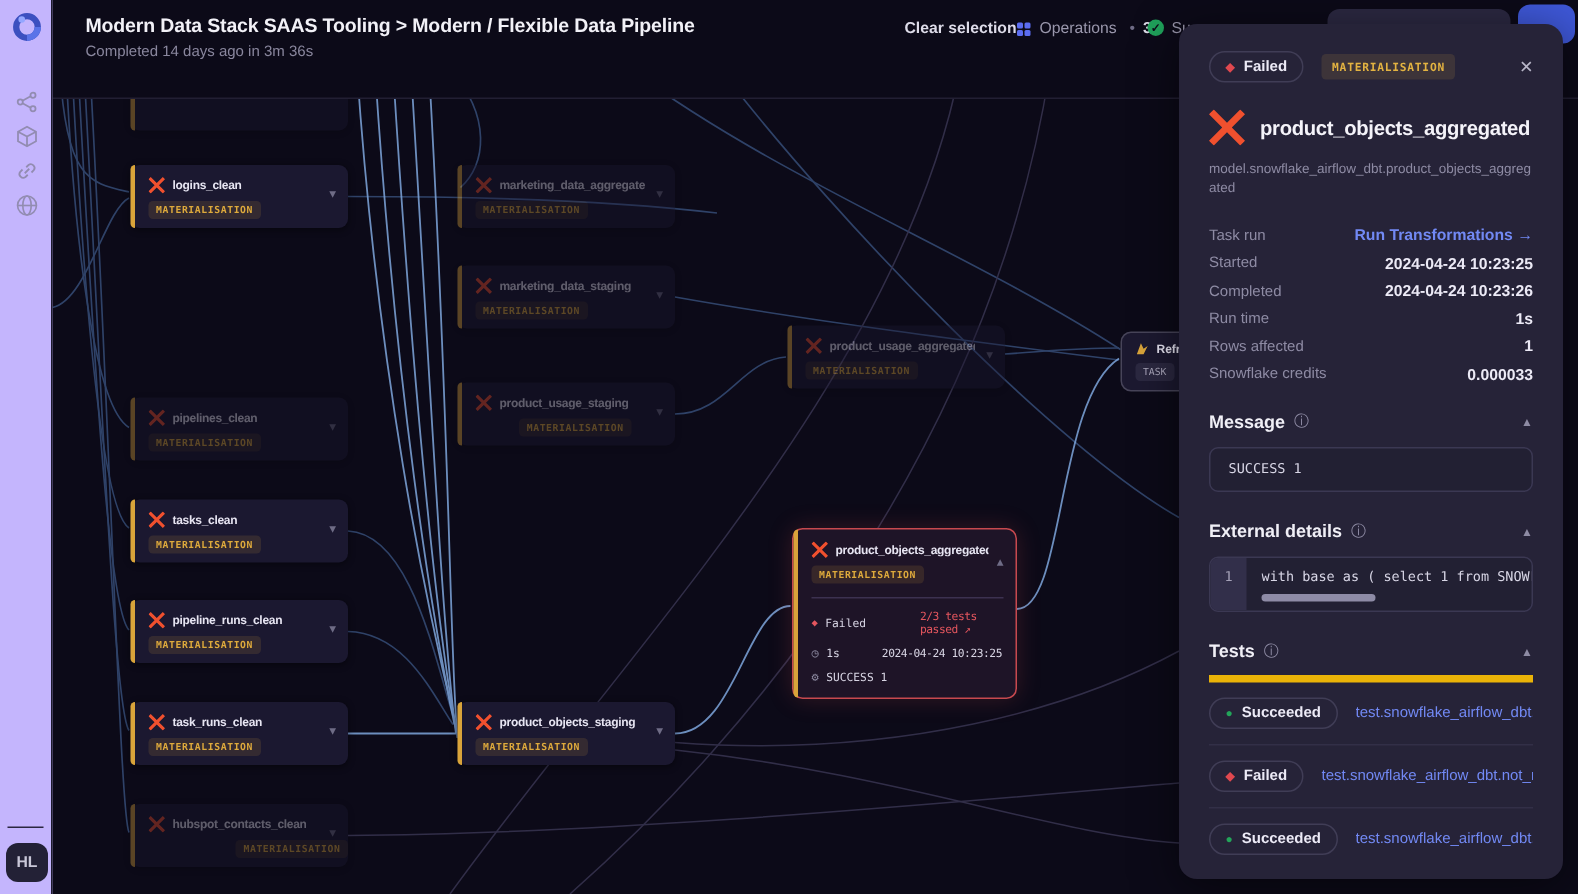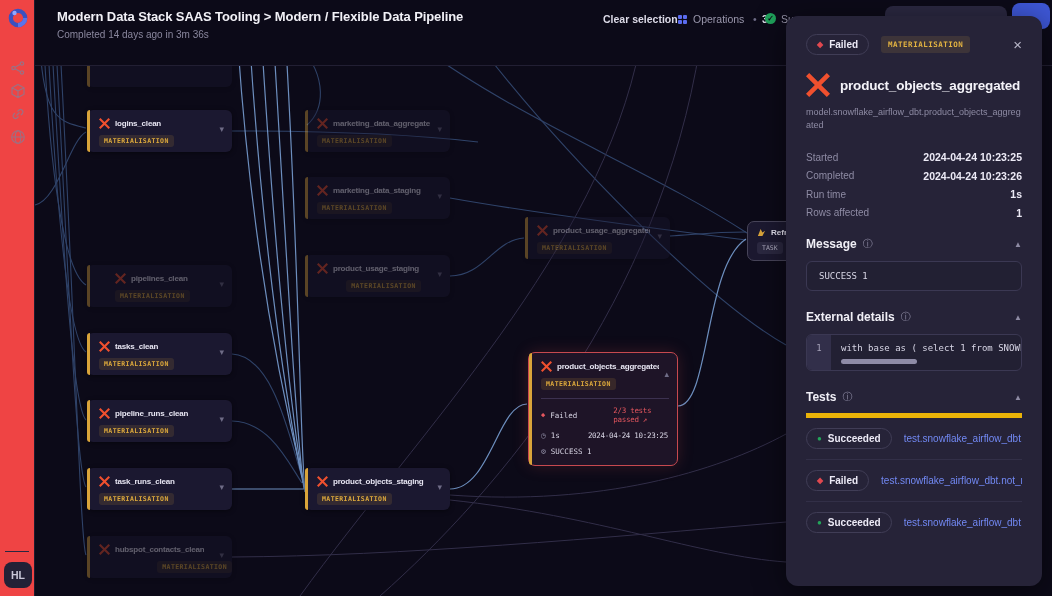--- a/index.html
+++ b/index.html
@@ -1,21 +1,21 @@
 <!DOCTYPE html>
 <html><head>
 <meta charset="utf-8">
 <style>
   * { margin:0; padding:0; box-sizing:border-box; }
   html,body { width:1052px; height:596px; overflow:hidden; background:#0b0918;
     font-family:"Liberation Sans", sans-serif; }
   .app { position:relative; width:1052px; height:596px; background:#0c0a18; }
 
   
-  .sidebar { position:absolute; left:0; top:0; width:35px; height:596px; background:#ef4444;
+  .sidebar { position:absolute; left:0; top:0; width:35px; height:596px; background:#c4b5fd;
     border-right:1px solid #1e1b2e; z-index:12; }
   .logo { position:absolute; left:7px; top:7px; width:22px; height:22px; }
   .side-icons { position:absolute; left:0; top:60px; width:35px; display:flex; flex-direction:column; align-items:center; gap:7px; }
   .side-icon { width:16px; height:16px; opacity:.75; cursor:pointer; }
   .side-divider { position:absolute; left:5px; bottom:44px; width:24px; border-top:1px solid #2a2740; }
   .avatar { position:absolute; left:4px; bottom:8px; width:28px; height:26px; background:#232136;
     border-radius:8px; color:#c9c7d8; font-size:10.5px; font-weight:bold; display:flex; align-items:center; justify-content:center; }
 
   
   .header { position:absolute; left:35px; top:0; width:1017px; height:66px; background:#0c0a18;
@@ -188,21 +188,21 @@
           <span class="ntitle">product_usage_aggregated</span>
           <span class="chev">▾</span>
         </div><span class="nbadge">MATERIALISATION</span></div>
       <div class="node dim" style="left: 305px; top: 255px; text-align: center;"><div class="nrow">
           <svg class="dbt" viewBox="0 0 12 12">
             <polygon points="1.6,0 6,4.4 10.4,0 12,1.6 7.6,6 12,10.4 10.4,12 6,7.6 1.6,12 0,10.4 4.4,6 0,1.6"></polygon>
           </svg>
           <span class="ntitle">product_usage_staging</span>
           <span class="chev">▾</span>
         </div><span class="nbadge">MATERIALISATION</span></div>
-      <div class="node dim" style="left: 87px; top: 265px; padding-left: 16px;"><div class="nrow">
+      <div class="node dim" style="left: 87px; top: 265px;"><div class="nrow">
           <svg class="dbt" viewBox="0 0 12 12">
             <polygon points="1.6,0 6,4.4 10.4,0 12,1.6 7.6,6 12,10.4 10.4,12 6,7.6 1.6,12 0,10.4 4.4,6 0,1.6"></polygon>
           </svg>
           <span class="ntitle">pipelines_clean</span>
           <span class="chev">▾</span>
         </div><span class="nbadge">MATERIALISATION</span></div>
       <div class="node active" style="left: 87px; top: 333px;"><div class="nrow">
           <svg class="dbt" viewBox="0 0 12 12">
             <polygon points="1.6,0 6,4.4 10.4,0 12,1.6 7.6,6 12,10.4 10.4,12 6,7.6 1.6,12 0,10.4 4.4,6 0,1.6"></polygon>
           </svg>
@@ -344,34 +344,42 @@
     <div class="p-title">
       <svg class="dbt-lg" viewBox="0 0 12 12">
           <polygon points="1.6,0 6,4.4 10.4,0 12,1.6 7.6,6 12,10.4 10.4,12 6,7.6 1.6,12 0,10.4 4.4,6 0,1.6"></polygon>
         </svg>
       <h2>product_objects_aggregated</h2>
     </div>
     <div class="p-path">model.snowflake_airflow_dbt.product_objects_aggregated</div>
 
     <div class="p-details" id="panel-details">
         <div class="drow">
+          <span class="dlabel">Task run</span>
+          <span class="dvalue link">Run Transformations →</span>
+        </div>
+        <div class="drow">
           <span class="dlabel">Started</span>
           <span class="dvalue">2024-04-24 10:23:25</span>
         </div>
         <div class="drow">
           <span class="dlabel">Completed</span>
           <span class="dvalue">2024-04-24 10:23:26</span>
         </div>
         <div class="drow">
           <span class="dlabel">Run time</span>
           <span class="dvalue">1s</span>
         </div>
         <div class="drow">
           <span class="dlabel">Rows affected</span>
           <span class="dvalue">1</span>
+        </div>
+        <div class="drow">
+          <span class="dlabel">Snowflake credits</span>
+          <span class="dvalue">0.000033</span>
         </div>
       </div>
 
     <div class="sec-head">
       <span class="sec-title">Message</span>
       <span class="info">ⓘ</span>
       <span class="collapse">▲</span>
     </div>
     <div class="code-box msg">
       <span>SUCCESS 1</span>

